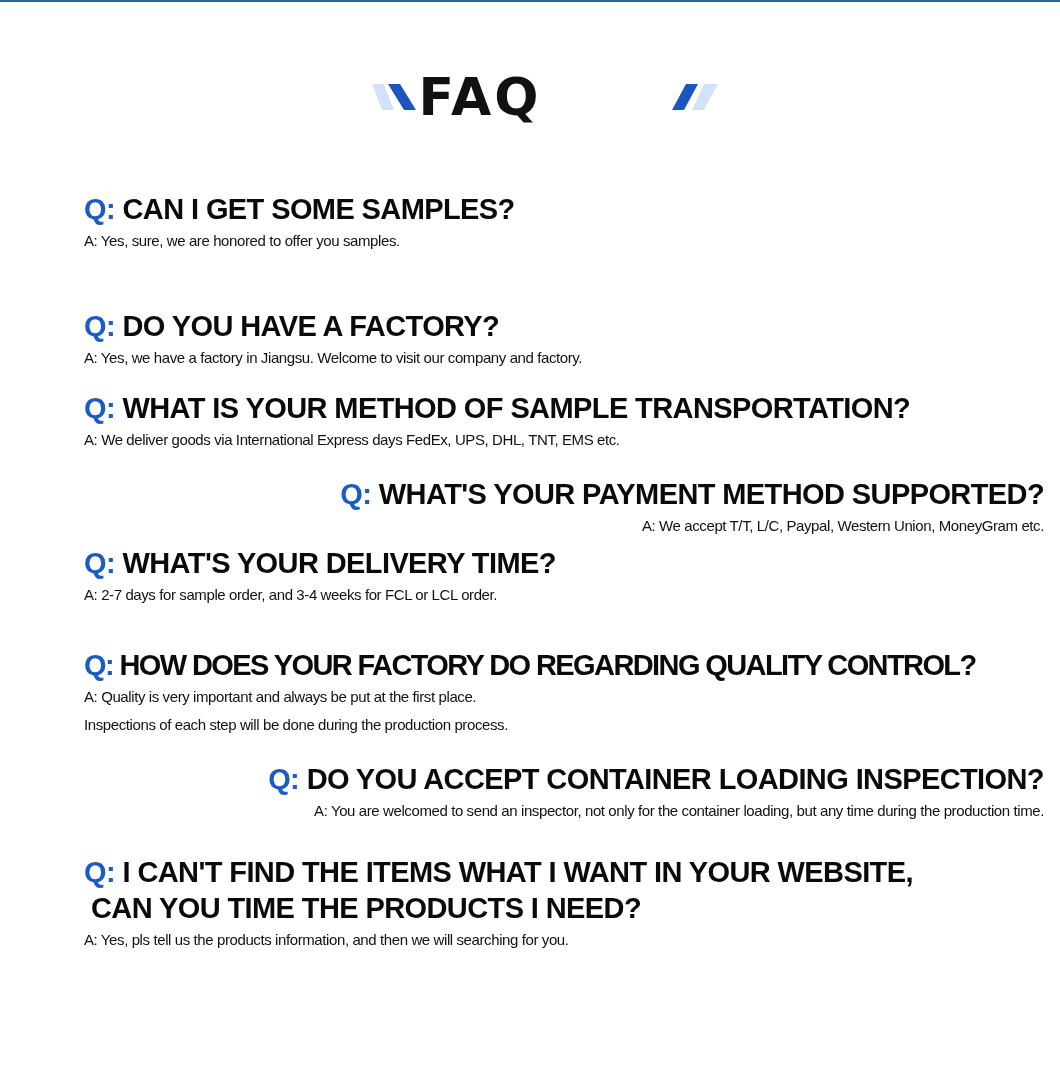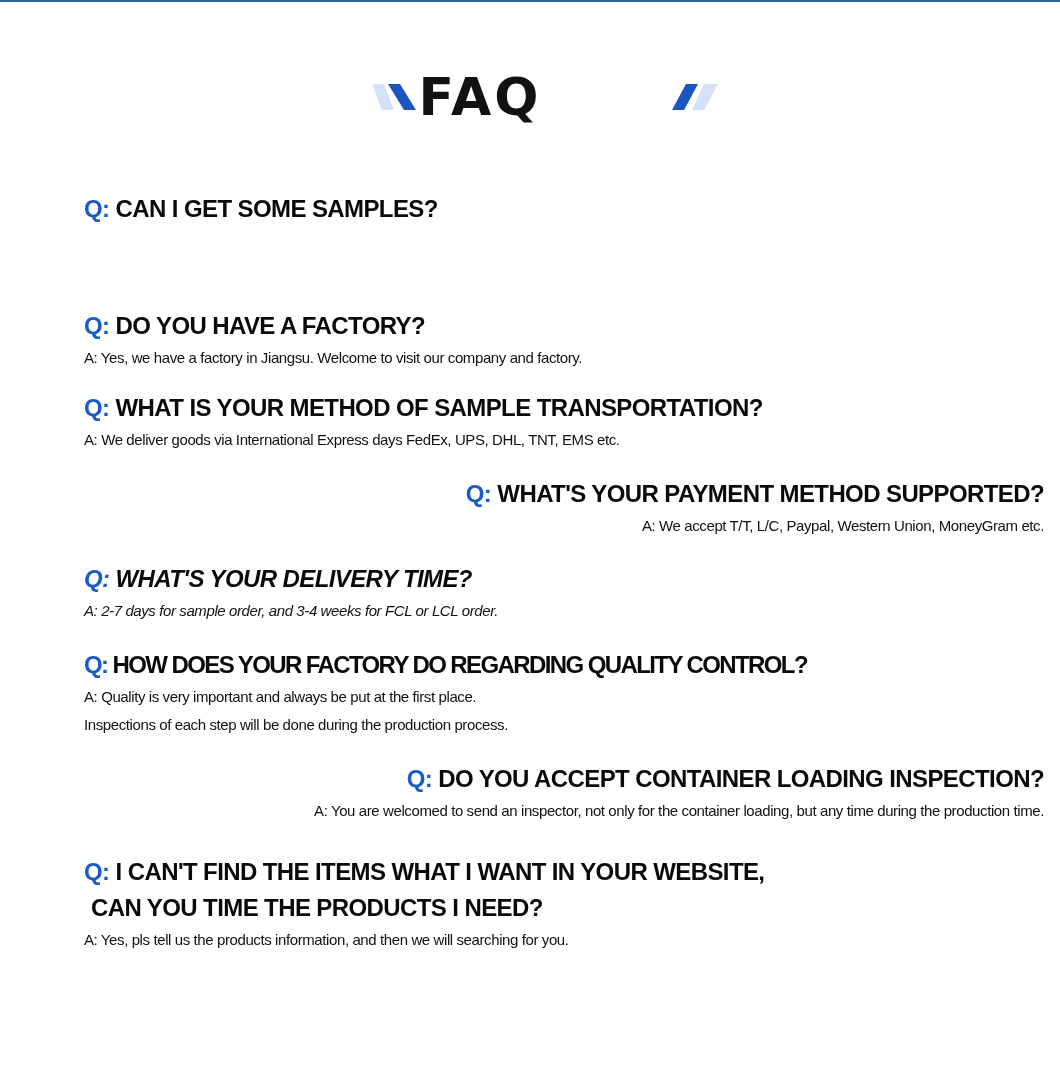--- a/index.html
+++ b/index.html
@@ -48,21 +48,21 @@
     .faq-list {
       position: absolute;
       left: 84px;
       top: 191px;
       width: 960px;
     }
     .faq-item { position: absolute; left: 0; width: 960px; }
     .question {
       font-family: "Liberation Sans", sans-serif;
       font-weight: bold;
-      font-size: 24px;
+      font-size: 29px;
       line-height: 36px;
       color: #0a0a0a;
       white-space: nowrap;
       letter-spacing: -0.6px;
     }
     .question .q-prefix { color: #1a5cc4; }
     .question.condensed { letter-spacing: -1.6px; }
     .question .q2 { display: block; padding-left: 7px; }
     .answer {
       font-family: "Liberation Sans", sans-serif;
@@ -91,20 +91,21 @@
   </svg>
 </div>
 
 <div class="faq-list">
 
   <div class="faq-item" style="top:0px;">
     <div class="question">
       <span class="q-prefix">Q:</span>
       <span>CAN I GET SOME SAMPLES?</span>
     </div>
+    <div class="answer">A: Yes, sure, we are honored to offer you samples.</div>
   </div>
 
   <div class="faq-item" style="top:85px;margin-top:32px;">
     <div class="question">
       <span class="q-prefix">Q:</span>
       <span>DO YOU HAVE A FACTORY?</span>
     </div>
     <div class="answer">A: Yes, we have a factory in Jiangsu. Welcome to visit our company and factory.</div>
   </div>
 
@@ -117,21 +118,21 @@
   </div>
 
   <div class="faq-item" style="top:285px;text-align:right;">
     <div class="question">
       <span class="q-prefix">Q:</span>
       <span>WHAT'S YOUR PAYMENT METHOD SUPPORTED?</span>
     </div>
     <div class="answer">A: We accept T/T, L/C, Paypal, Western Union, MoneyGram etc.</div>
   </div>
 
-  <div class="faq-item" style="top:370px;font-style:italic;">
+  <div class="faq-item" style="top:354px;">
     <div class="question">
       <span class="q-prefix">Q:</span>
       <span>WHAT'S YOUR DELIVERY TIME?</span>
     </div>
     <div class="answer">A: 2-7 days for sample order, and 3-4 weeks for FCL or LCL order.</div>
   </div>
 
   <div class="faq-item" style="top:456px;">
     <div class="question condensed">
       <span class="q-prefix">Q:</span>

